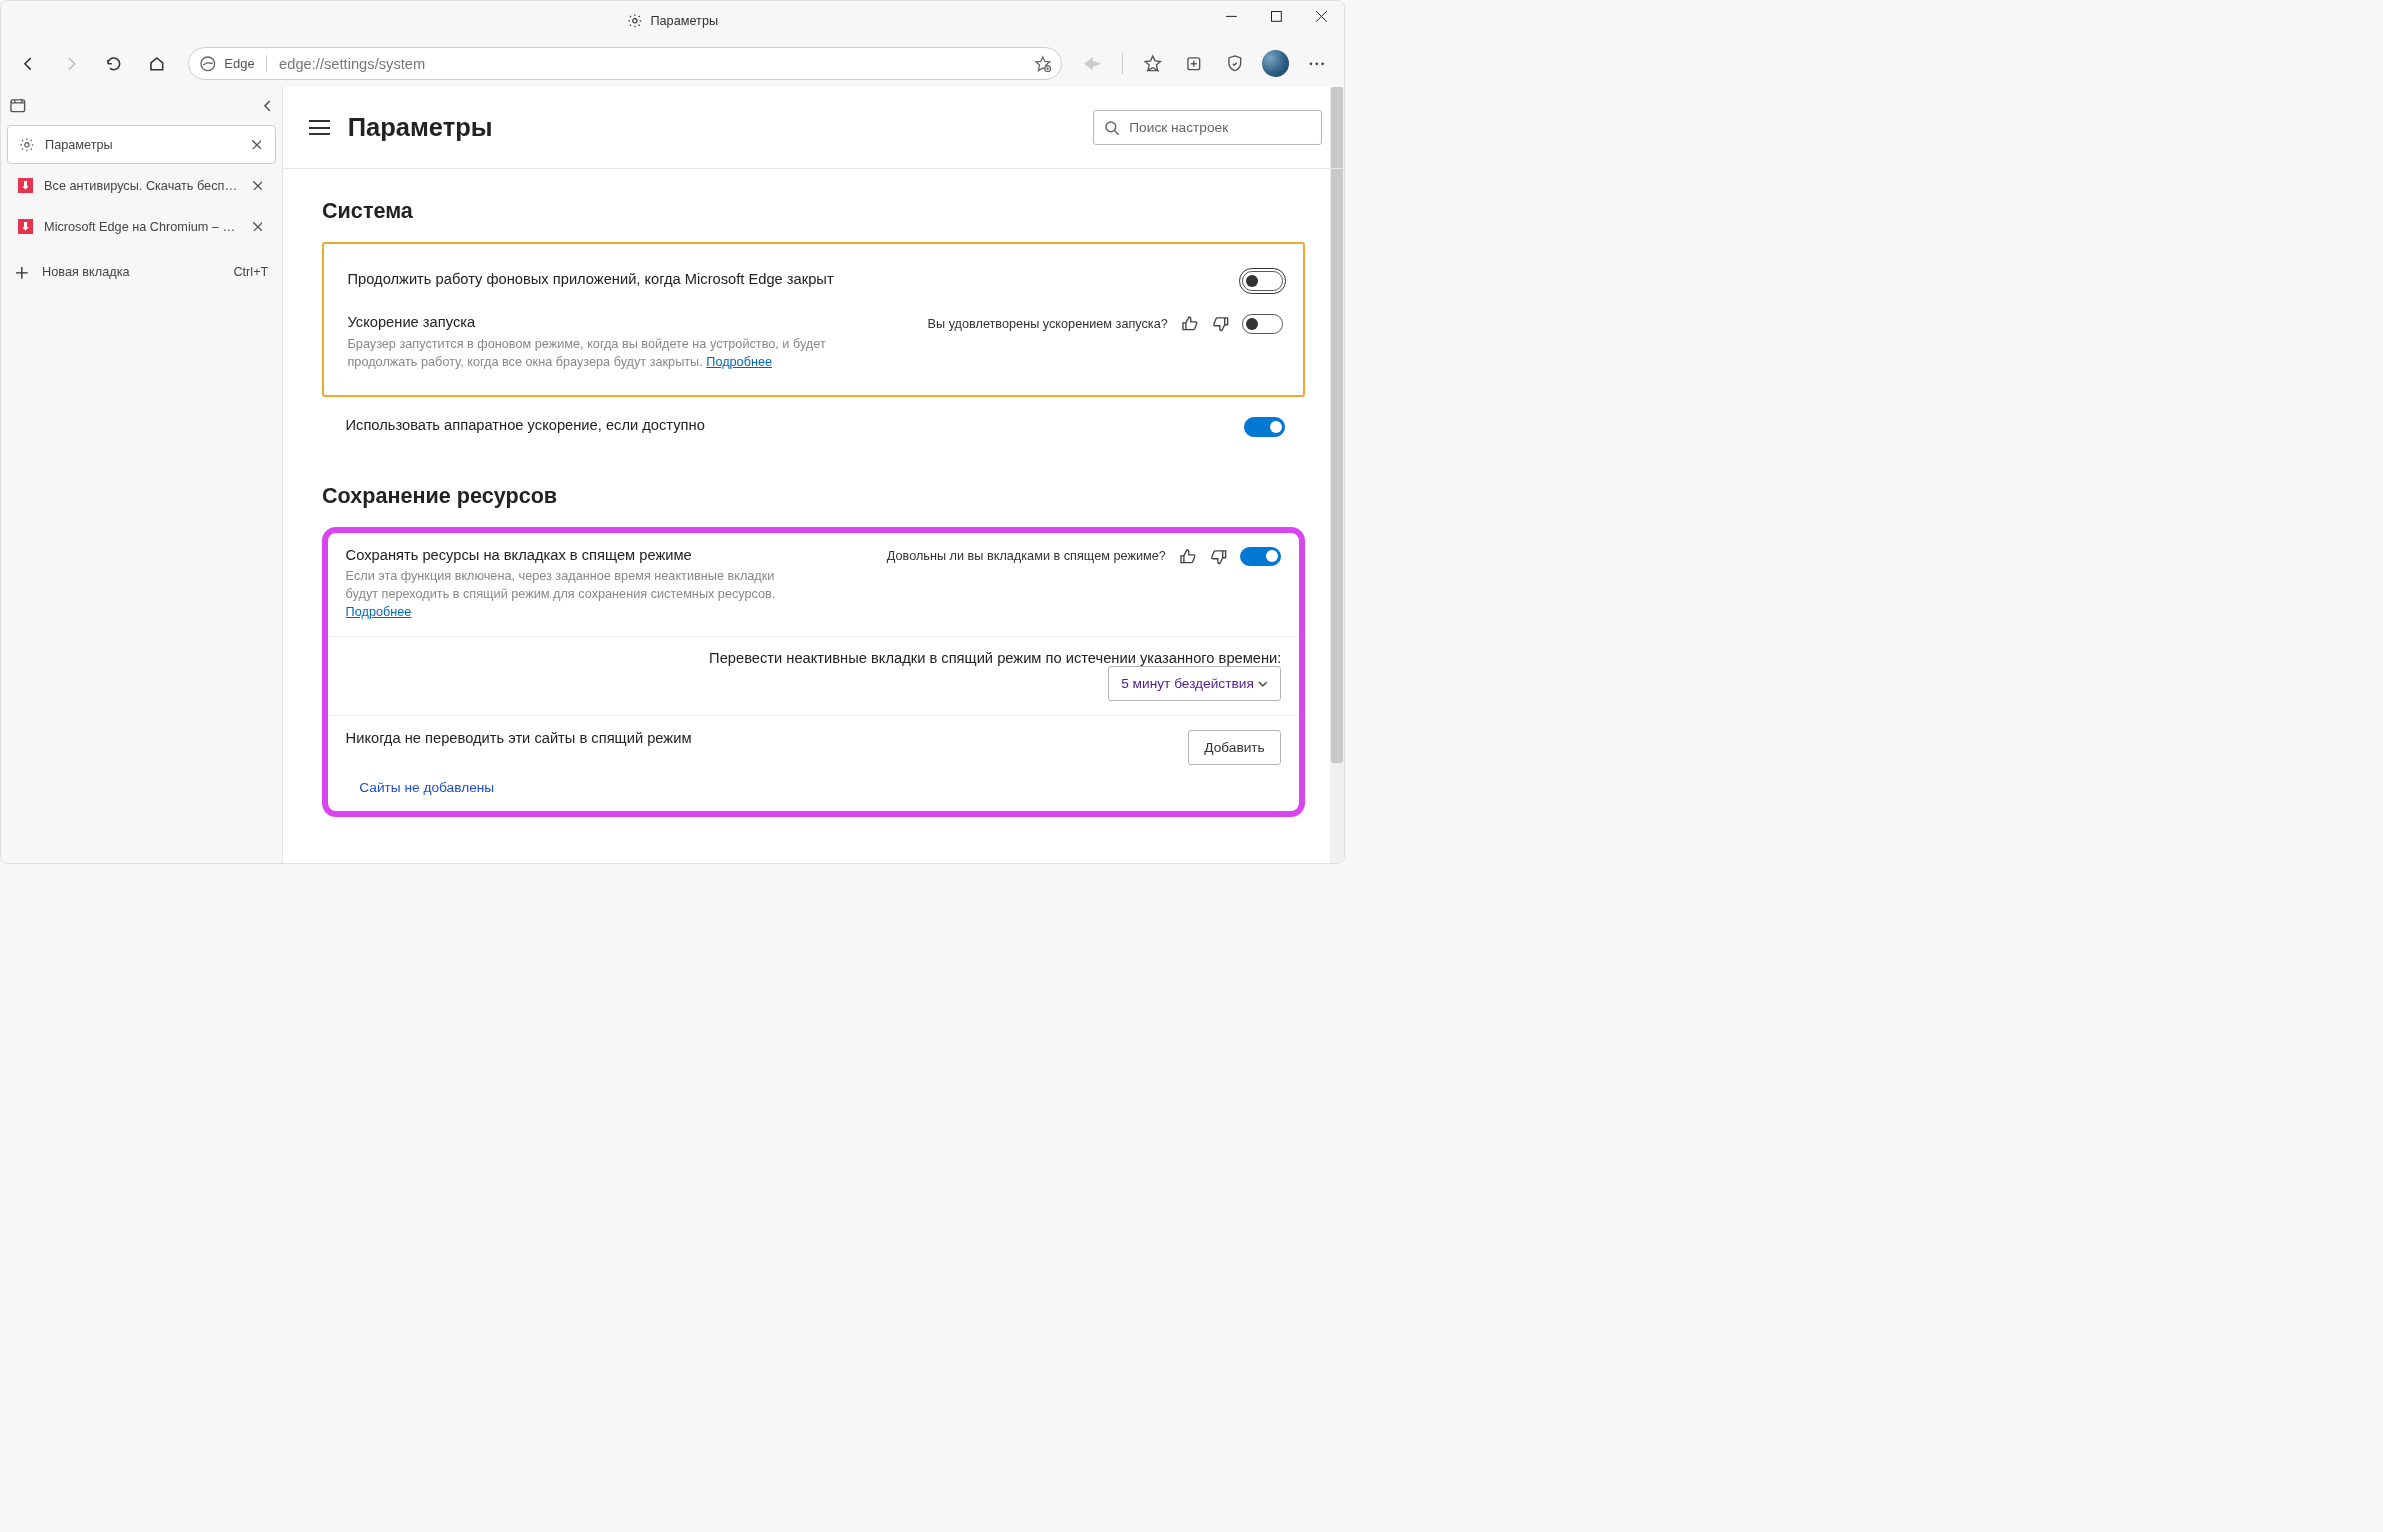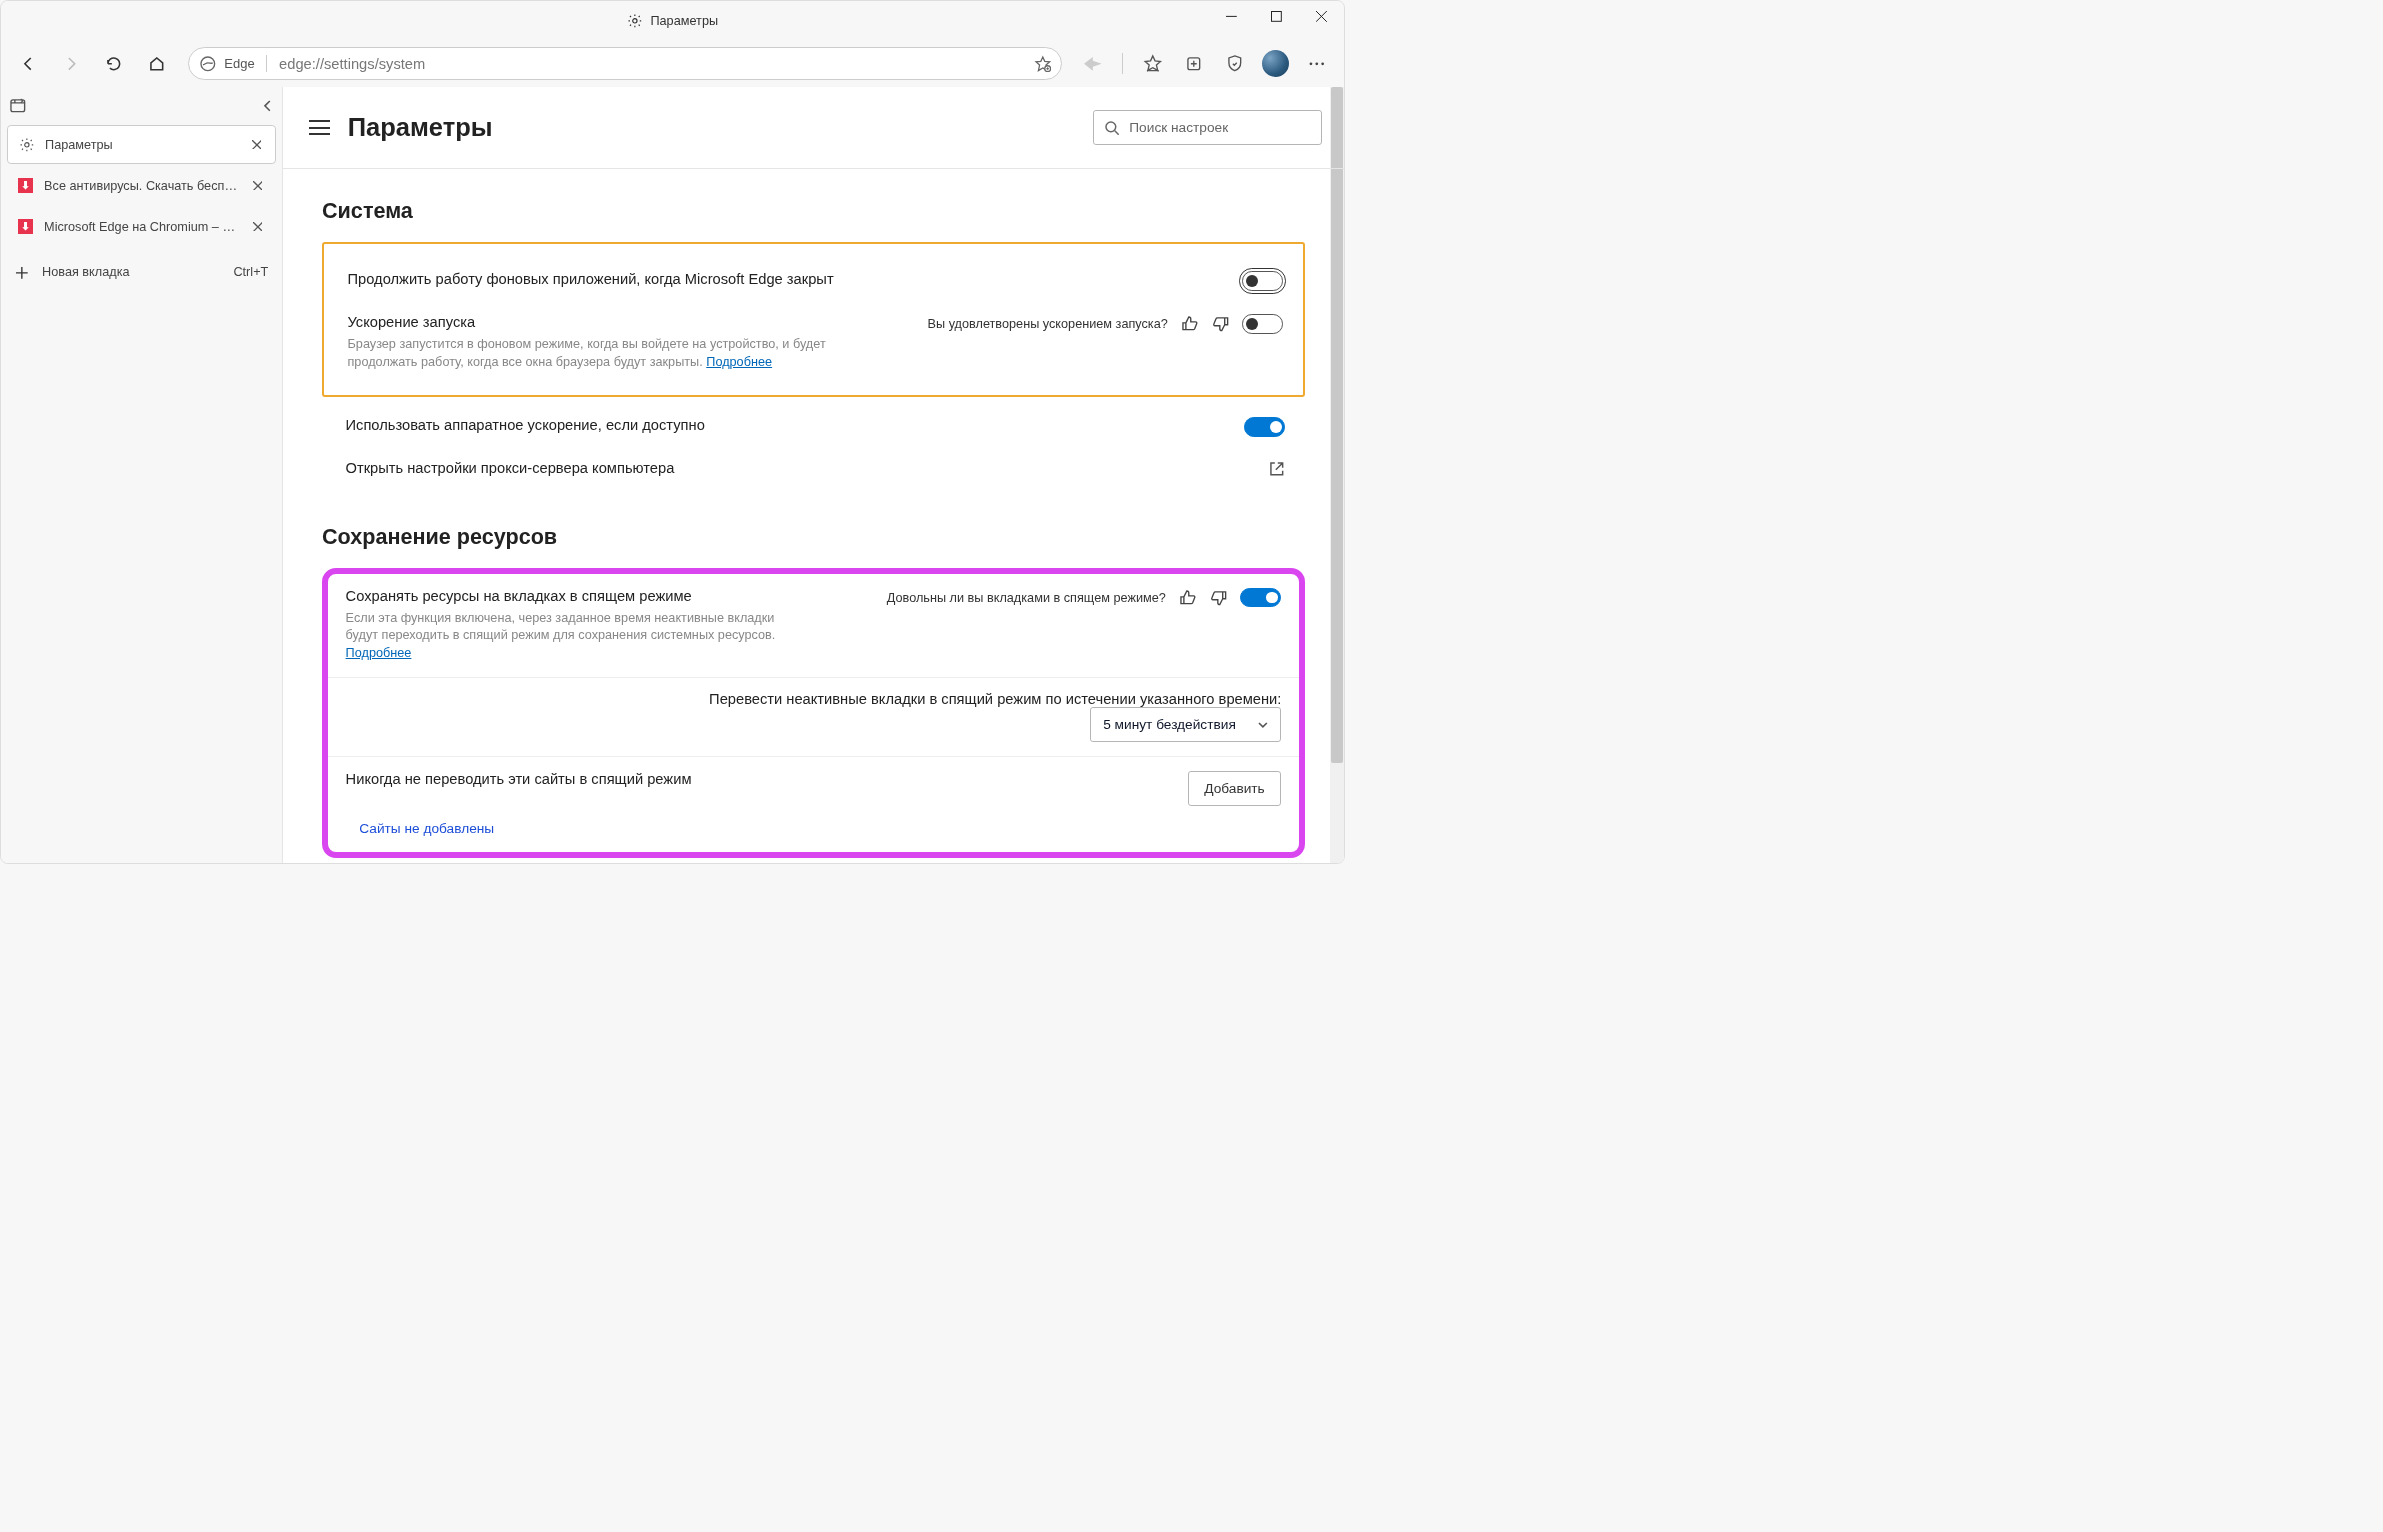--- a/index.html
+++ b/index.html
@@ -368,23 +368,23 @@
 .card-row:last-child { border-bottom: none; }
 .card-row .setting-desc { max-width: 451px; }
 
 .select-box {
   height: 35px;
   border: 1px solid #b5b5b5;
   border-radius: 2.9px;
   display: flex;
   align-items: center;
   padding: 0 11.8px;
-  gap: 21px;
+  gap: 3px;
   font-size: 13.7px;
-  color: #0f172a;
+  color: #4c1d95;
 }
 .add-btn {
   height: 35px;
   border: 1px solid #b5b5b5;
   border-radius: 2.9px;
   padding: 0 15.7px;
   display: flex;
   align-items: center;
   font-size: 13.7px;
   color: #333;
@@ -652,30 +652,20 @@
           <div class="setting-text">
             <div class="setting-title">Использовать аппаратное ускорение, если доступно</div>
           </div>
           <div class="setting-right">
             <div class="toggle on">
                 <div class="knob"></div>
               </div>
           </div>
         </div>
 
-        <div class="setting-row">
-          <div class="setting-text">
-            <div class="setting-title">Открыть настройки прокси-сервера компьютера</div>
-          </div>
-          <div class="setting-right">
-            <svg class="ext-icon" width="17.6" height="17.6" viewBox="0 0 18 18" fill="none" stroke="#555" stroke-width="1.5">
-                <path d="M7 3H3v12h12v-4M10 3h5v5M15 3l-7 7"></path>
-              </svg>
-          </div>
-        </div>
 
         <div style="height:35px"></div>
         <div class="section-title">Сохранение ресурсов</div>
 
         <div class="card">
           <div class="card-row">
             <div class="setting-text">
               <div class="setting-title">Сохранять ресурсы на вкладках в спящем режиме</div>
               <div class="setting-desc">
                 <span>Если эта функция включена, через заданное время неактивные вкладки будут переходить в спящий режим для сохранения системных ресурсов. </span><br><a href="#">Подробнее</a>

